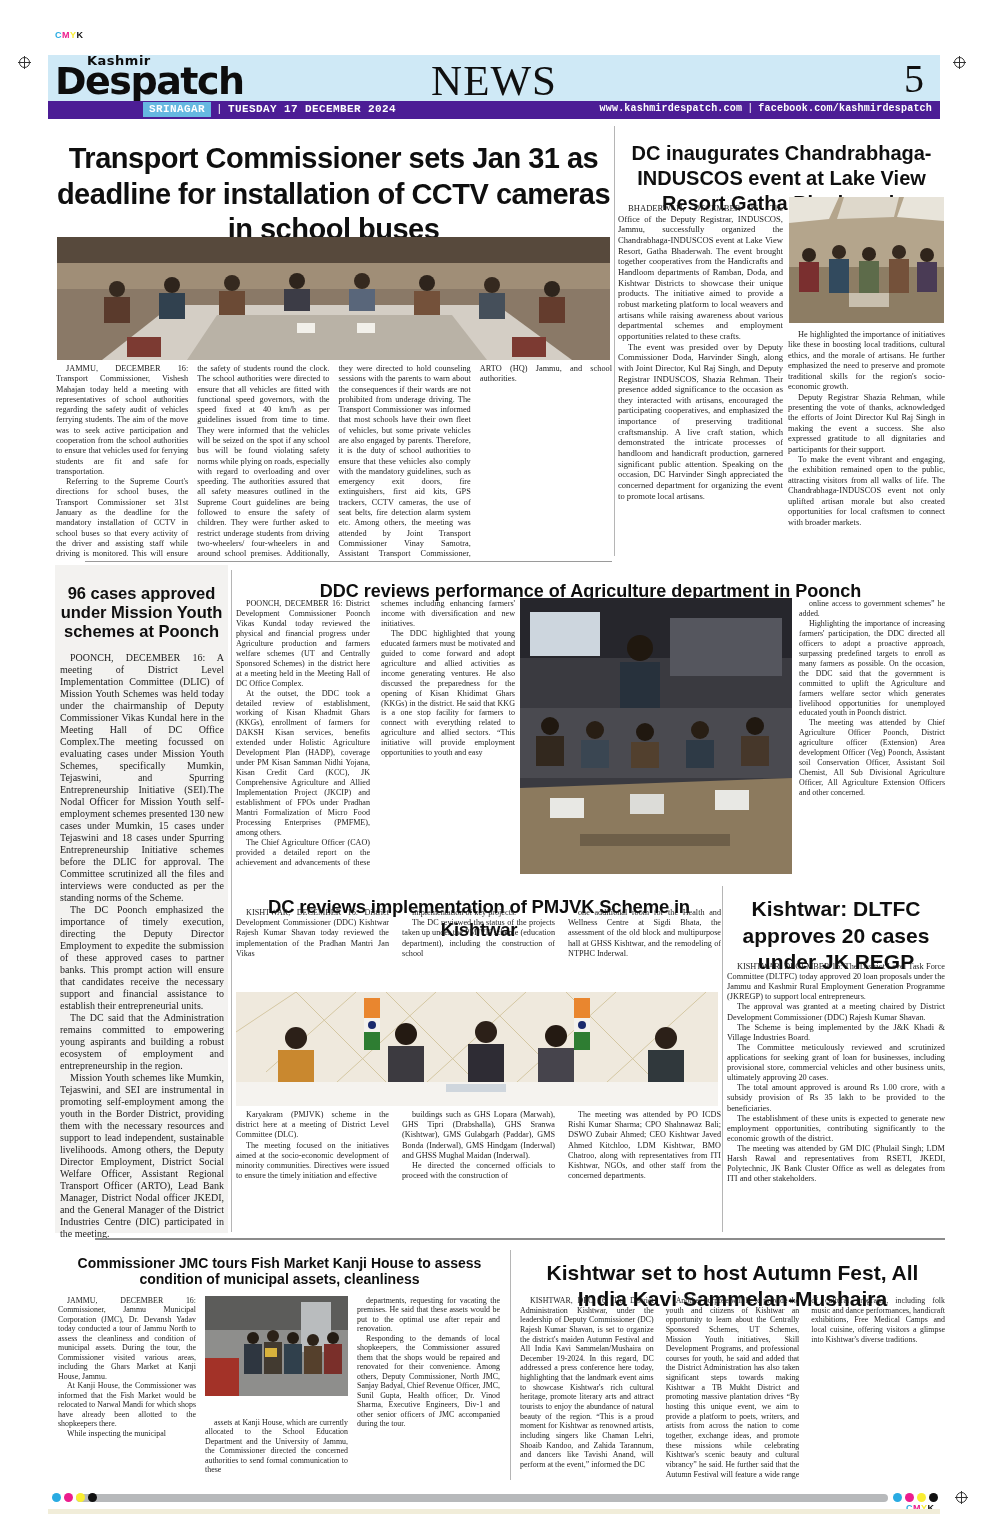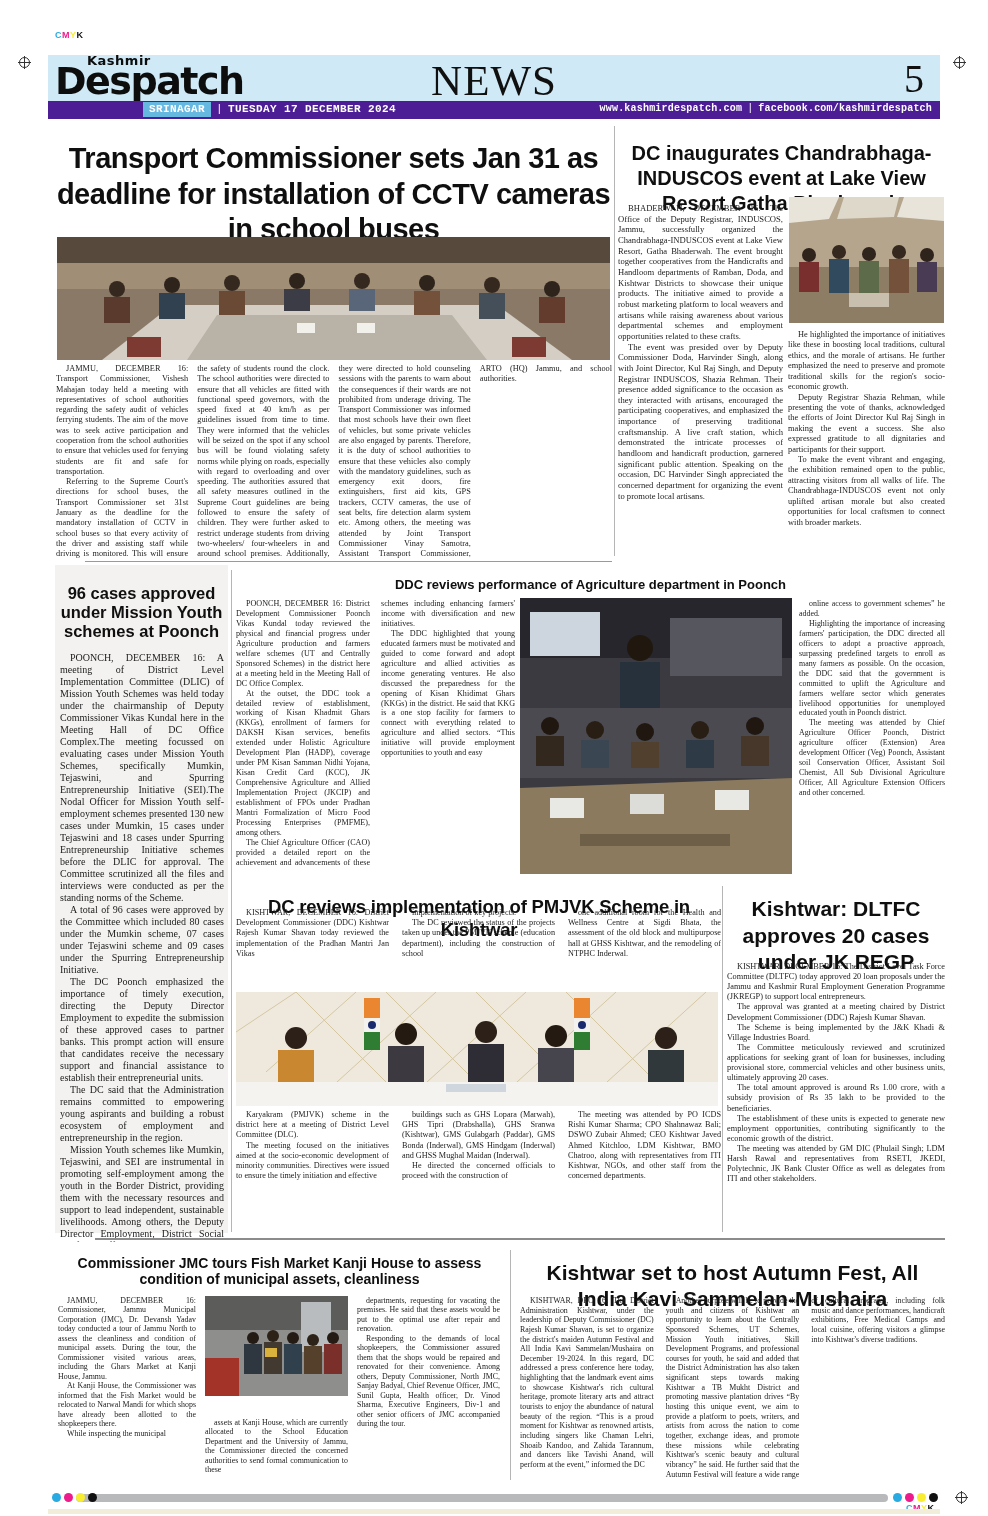--- a/index.html
+++ b/index.html
@@ -51,21 +51,21 @@
   .ind-col-left { left:618px; top:203px; width:165px; height:354px; font-size:8.6px; line-height:1.24; }
   .ind-col-right { left:788px; top:330px; width:157px; height:228px; font-size:8.4px; line-height:1.24; }
 
   
   .sidebar { position:absolute; left:55px; top:565px; width:173px; height:668px; background:#f3f2f0; }
   .sb-title { left:58px; top:570px; width:167px; font-family:"Liberation Sans",sans-serif; font-weight:700;
     font-size:16.5px; line-height:1.15; }
   .sb-body { left:60px; top:652px; width:164px; height:590px; font-size:10px; line-height:1.2; }
 
   
-  .ddc-headline { left:236px; top:566px; width:709px; font-size:13px; line-height:1.2;text-align:center; }
+  .ddc-headline { left:236px; top:566px; width:709px; font-size:18px; line-height:1.2;text-align:center; }
   .ddc-left { left:236px; top:599px; width:279px; height:276px;
     column-count:2; column-gap:11px; column-fill:auto; font-size:8.1px; line-height:1.23; }
   .ddc-right { left:799px; top:599px; width:146px; height:276px; font-size:7.9px; line-height:1.26; }
 
   
   .pmjvk-headline { left:236px; top:881px; width:486px; font-size:18.5px; line-height:1.2; letter-spacing:-0.2px; }
   .pmjvk-cols { position:absolute; left:236px; width:486px; display:flex; gap:13px; }
   .pmjvk-cols .col { width:153px; overflow:hidden; text-align:justify; font-size:8.2px; line-height:1.24; }
   .pmjvk-cols .col p { margin:0; text-indent:10px; }
   .pmjvk-top { top:908px; height:82px; }
@@ -204,21 +204,20 @@
   <div class="body-text ind-col-right">
       <p>He highlighted the importance of initiatives like these in boosting local traditions, cultural ethics, and the morale of artisans. He further emphasized the need to preserve and promote traditional skills for the region's socio-economic growth.</p>
       <p>Deputy Registrar Shazia Rehman, while presenting the vote of thanks, acknowledged the efforts of Joint Director Kul Raj Singh in making the event a success. She also expressed gratitude to all dignitaries and participants for their support.</p>
       <p>To make the event vibrant and engaging, the exhibition remained open to the public, attracting visitors from all walks of life. The Chandrabhaga-INDUSCOS event not only uplifted artisan morale but also created opportunities for local craftsmen to connect with broader markets.</p>
     </div>
 
   <div class="sidebar"></div>
   <h2 class="headline sb-title">96 cases approved under Mission Youth schemes at Poonch</h2>
   <div class="body-text sb-body">
       <p>POONCH, DECEMBER 16: A meeting of District Level Implementation Committee (DLIC) of Mission Youth Schemes was held today under the chairmanship of Deputy Commissioner Vikas Kundal here in the Meeting Hall of DC Office Complex.The meeting focussed on evaluating cases under Mission Youth Schemes, specifically Mumkin, Tejaswini, and Spurring Entrepreneurship Initiative (SEI).The Nodal Officer for Mission Youth self-employment schemes presented 130 new cases under Mumkin, 15 cases under Tejaswini and 18 cases under Spurring Entrepreneurship Initiative schemes before the DLIC for approval. The Committee scrutinized all the files and interviews were conducted as per the standing norms of the Scheme.</p>
-      <p>A total of 96 cases were approved by the Committee which included 80 cases under the Mumkin scheme, 07 cases under Tejaswini scheme and 09 cases under the Spurring Entrepreneurship Initiative.</p>
       <p>The DC Poonch emphasized the importance of timely execution, directing the Deputy Director Employment to expedite the submission of these approved cases to partner banks. This prompt action will ensure that candidates receive the necessary support and financial assistance to establish their entrepreneurial units.</p>
       <p>The DC said that the Administration remains committed to empowering young aspirants and building a robust ecosystem of employment and entrepreneurship in the region.</p>
       <p>Mission Youth schemes like Mumkin, Tejaswini, and SEI are instrumental in promoting self-employment among the youth in the Border District, providing them with the necessary resources and support to lead independent, sustainable livelihoods. Among others, the Deputy Director Employment, District Social Welfare Officer, Assistant Regional Transport Officer (ARTO), Lead Bank Manager, District Nodal officer JKEDI, and the General Manager of the District Industries Centre (DIC) participated in the meeting.</p>
     </div>
   <div class="vrule" style="left:231px; top:570px; height:662px;"></div>
 
   <h2 class="headline ddc-headline">DDC reviews performance of Agriculture department in Poonch</h2>
   <div class="photo" style="left:520px; top:598px; width:272px; height:276px;">
     <svg viewBox="0 0 272 276" preserveAspectRatio="none">
       <rect width="272" height="276" fill="#3a3a40"></rect>

